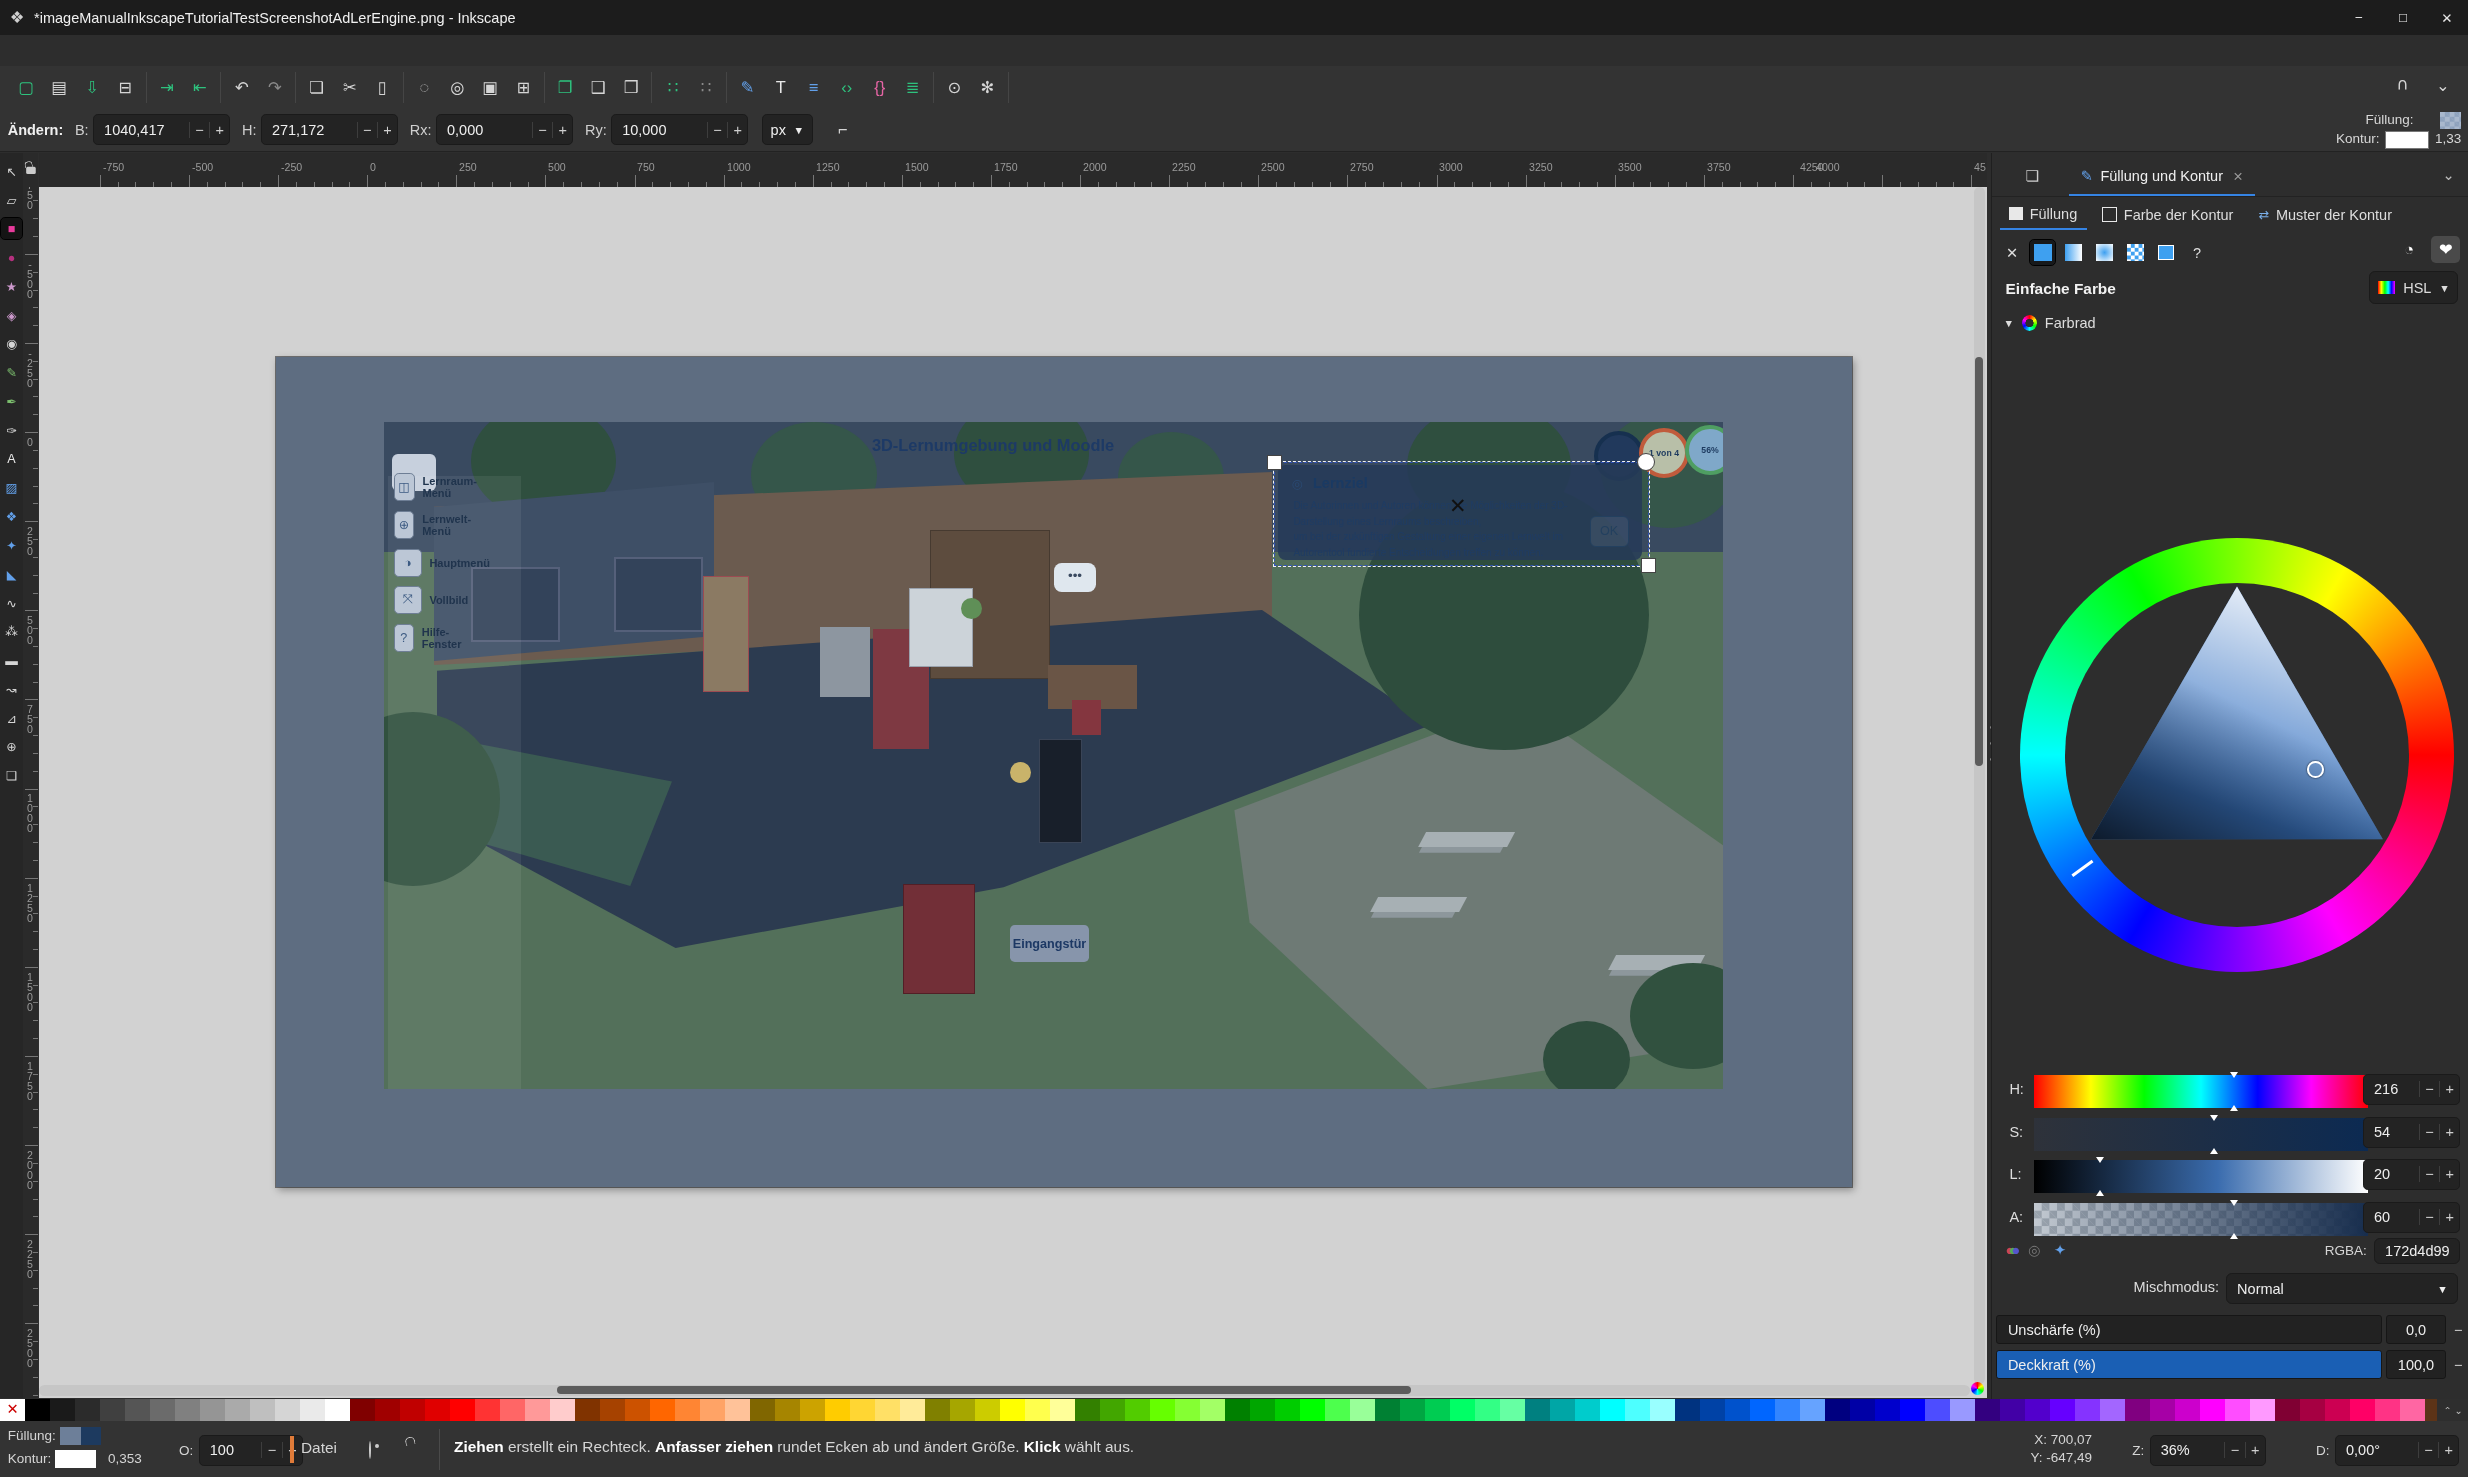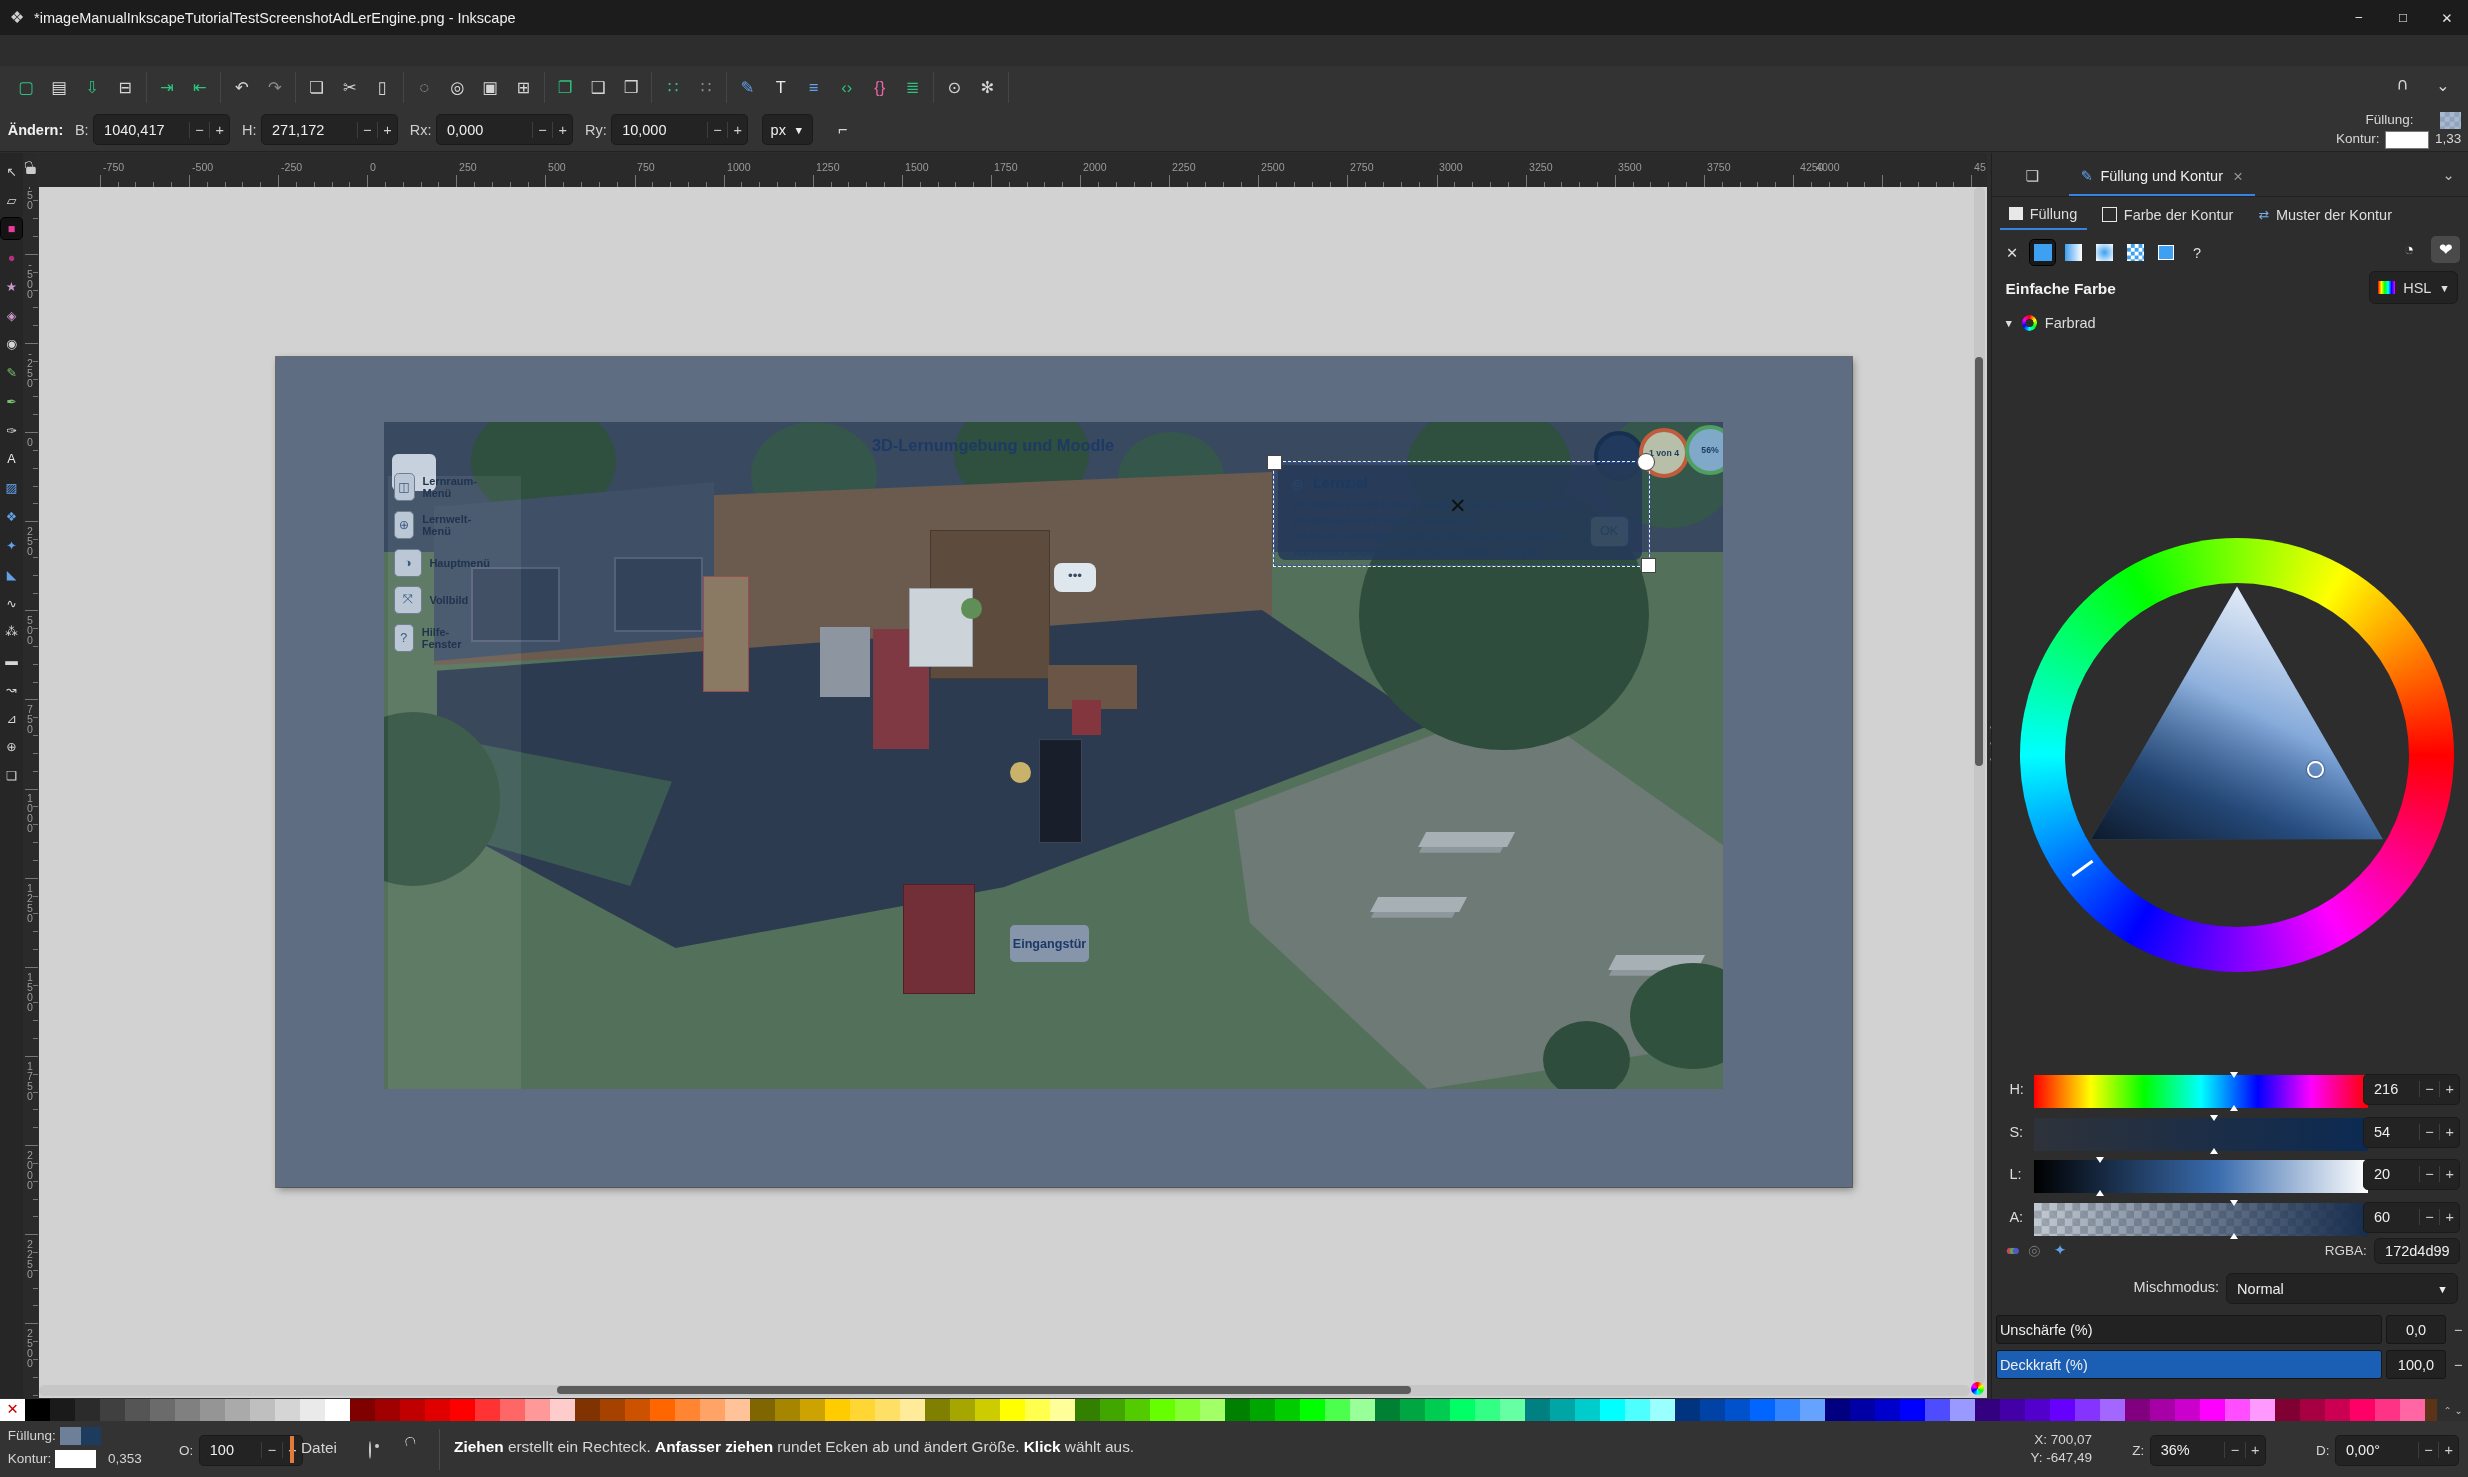--- a/index.html
+++ b/index.html
@@ -131,21 +131,21 @@
   .bar.hue{background:linear-gradient(90deg,#f00,#ff0 17%,#0f0 33%,#0ff 50%,#00f 67%,#f0f 83%,#f00);}
   .bar.sat{background:linear-gradient(90deg,#2e323a,#0c2a52);}
   .bar.lig{background:linear-gradient(90deg,#000,#3a6cae 55%,#fff);}
   .bar.alp{background-image:linear-gradient(90deg,rgba(23,45,77,0),rgba(23,45,77,1)),linear-gradient(45deg,#9aa3ad 25%,transparent 25%,transparent 75%,#9aa3ad 75%),linear-gradient(45deg,#9aa3ad 25%,#c2c9d1 25%,#c2c9d1 75%,#9aa3ad 75%);background-size:100% 100%,15.4px 15.4px,15.4px 15.4px;background-position:0 0,0 0,7.7px 7.7px;}
   .picons{position:absolute;left:13.5px;display:flex;gap:13.5px;align-items:center;color:#bbb;}
   .rgbarow{position:absolute;right:9.7px;display:flex;align-items:center;gap:7.7px;}
   .rgbafld{background:#232323;border:1px solid #1a1a1a;border-radius:5.8px;padding:3.9px 9.7px;color:#eee;}
   .blendrow{position:absolute;left:0;width:100%;}
   .blendlab{position:absolute;right:251px;top:5.8px;color:#ddd;}
   .blendsel{position:absolute;right:11.6px;top:0;width:232px;height:31px;background:#232323;border:1px solid #1a1a1a;border-radius:5.8px;display:flex;align-items:center;padding:0 9.7px;box-sizing:border-box;color:#eee;}
-  .scalebtn{position:absolute;left:3.9px;width:386px;height:29px;background:#222;border:1px solid #161616;color:#eee;display:flex;align-items:center;padding:0 3px;box-sizing:border-box;border-radius:2.9px;}
+  .scalebtn{position:absolute;left:3.9px;width:386px;height:29px;background:#222;border:1px solid #161616;color:#eee;display:flex;align-items:center;padding:0 11px;box-sizing:border-box;border-radius:2.9px;}
   .scalebtn.full{background:#1a5fb4;}
   .scaleval{position:absolute;left:394px;width:60px;height:29px;display:flex;align-items:center;justify-content:center;color:#eee;background:#222;border:1px solid #161616;box-sizing:border-box;border-radius:2.9px;}
   .pm{position:absolute;width:39px;height:29px;display:flex;align-items:center;justify-content:space-between;padding:0 3.9px;color:#ccc;box-sizing:border-box;}
   
   .palette{position:absolute;left:0;top:1399px;width:2437px;height:22px;background:#262626;display:flex;overflow:hidden;}
   .palsw{width:25px;height:22px;flex:none;}
   .palnone{background:#fff;color:#c00;font-size:14.5px;text-align:center;line-height:21px;font-weight:bold;}
   .palctl{position:absolute;right:0;top:1399px;width:32px;height:22px;background:#2e2e2e;color:#bbb;display:flex;align-items:center;justify-content:center;gap:2.9px;font-size:9.7px;}
   .statusbar{position:absolute;left:0;top:1421px;width:2469px;height:56px;background:#333333;}
   .stlab{color:#d5d5d5;font-size:13.5px;}

